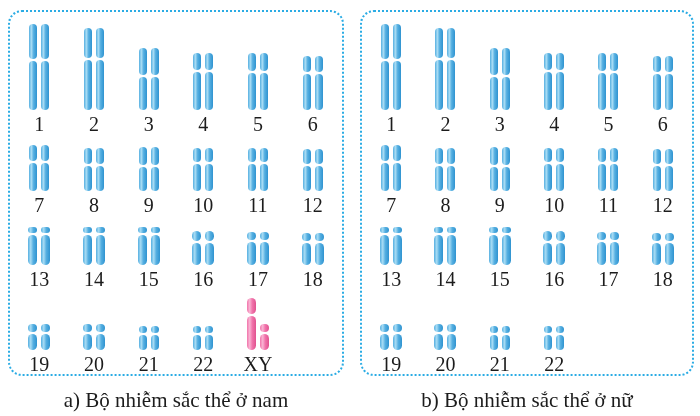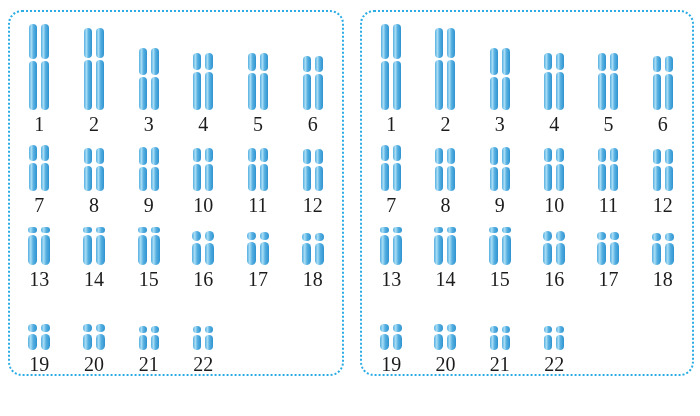--- a/index.html
+++ b/index.html
@@ -329,22 +329,36 @@
                 <div class="arm top" style="height: 7px;"></div>
                 <div class="arm bot"></div>
               </div>
               <div class="chrom" style="--m: #55AFE1; --hl: #A8DCF4; --sh: #2F93D0; width: 8px; height: 24px;">
                 <div class="arm top" style="height: 7px;"></div>
                 <div class="arm bot"></div>
               </div>
             </div>
             <div class="plabel">22</div>
           </div>
+          <div class="kcell">
+            <div class="pairbox" style="height: 52px;">
+              <div class="chrom" style="--m: #F174AB; --hl: #F9B4D3; --sh: #E0528F; width: 9px; height: 52px;">
+                <div class="arm top" style="height: 16px;"></div>
+                <div class="arm bot"></div>
+              </div>
+              <div class="chrom" style="--m: #F174AB; --hl: #F9B4D3; --sh: #E0528F; width: 9px; height: 26px;">
+                <div class="arm top" style="height: 8px;"></div>
+                <div class="arm bot"></div>
+              </div>
+            </div>
+            <div class="plabel">XY</div>
+          </div>
         </div>
       </div>
+    <div class="caption">a) Bộ nhiễm sắc thể ở nam</div>
   </div>
   <div class="panel-group right">
     <div class="panel">
         <div class="krow" style="margin-top: 0px;">
           <div class="kcell">
             <div class="pairbox" style="height: 86px;">
               <div class="chrom" style="--m: #55AFE1; --hl: #A8DCF4; --sh: #2F93D0; width: 8px; height: 86px;">
                 <div class="arm top" style="height: 35px;"></div>
                 <div class="arm bot"></div>
               </div>
@@ -629,14 +643,15 @@
               </div>
               <div class="chrom" style="--m: #55AFE1; --hl: #A8DCF4; --sh: #2F93D0; width: 8px; height: 24px;">
                 <div class="arm top" style="height: 7px;"></div>
                 <div class="arm bot"></div>
               </div>
             </div>
             <div class="plabel">22</div>
           </div>
         </div>
       </div>
+    <div class="caption">b) Bộ nhiễm sắc thể ở nữ</div>
   </div>
 </div>
 
 </body></html>

